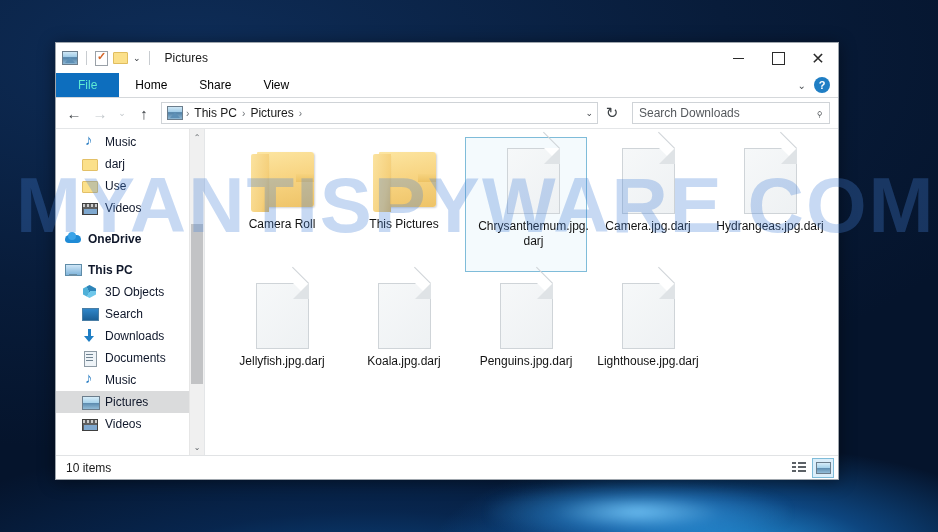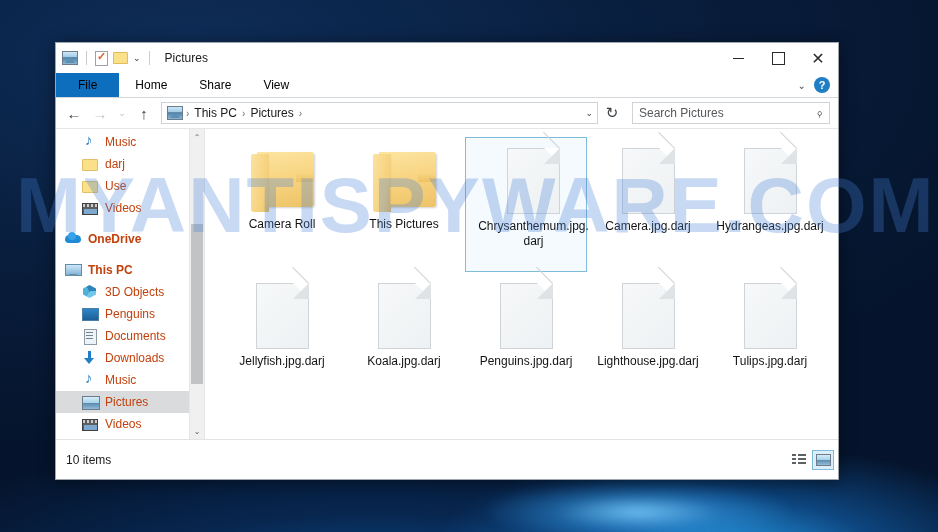--- a/index.html
+++ b/index.html
@@ -111,21 +111,21 @@
     border-bottom: 1px solid #d5d8db;
     flex: 0 0 auto;
     position: relative;
   }
   .tab {
     padding: 0 16px;
     display:flex; align-items:center;
     font-size: 12px;
     color: #000000;
   }
-  .tab.file { background:#0d6ebe; color:#000000; padding: 0 22px; }
+  .tab.file { background:#0d6ebe; color:#5eead4; padding: 0 22px; }
   .ribbon-right { margin-left:auto; display:flex; align-items:center; gap:8px; padding-right:8px; }
   .chev { font-size:10px; color:#4a4f54; }
   .helpbtn {
     width:16px;height:16px;border-radius:50%;
     background:#1f7ec4; color:#fff; font-size:11px; font-weight:bold;
     display:flex;align-items:center;justify-content:center;
   }
 
   
   .addressrow {
@@ -174,21 +174,21 @@
     position:relative;
     overflow:hidden;
     flex: 0 0 auto;
     padding-top: 2px;
   }
   .nav-item {
     height: 22px;
     display:flex; align-items:center;
     gap: 7px;
     font-size: 12px;
-    color: #c2410c;
+    color: #0f172a;
     white-space: nowrap;
   }
   .nav-item.sel { background:#dadbdc; }
   .nav-item .lbl { overflow:hidden; }
   .ind-1 { padding-left: 26px; }
   .ind-0 { padding-left: 9px; font-weight: bold; }
   .nav-gap { height: 9px; }
 
   
   .ic { width:16px; height:16px; flex:0 0 16px; position:relative; }
@@ -326,21 +326,21 @@
     border-left:16px solid transparent;
     border-bottom:16px solid #dfe3e6;
   }
   .bigfile .foldline{
     position:absolute; right:-1px; top:-1px; width:23px; height:1px;
     background:#cfd4d8; transform: rotate(45deg); transform-origin: right top;
   }
 
   
   .statusbar {
-    height: 40px;
+    height: 24px;
     border-top: 1px solid #e1e3e5;
     background:#fff;
     display:flex; align-items:center;
     padding: 0 4px 0 10px;
     flex: 0 0 auto;
   }
   .status-text { font-size: 12px; color:#1b1b1b; }
   .viewtoggles { margin-left:auto; display:flex; gap:2px; align-items:center; }
   .vbtn { width:22px;height:20px; display:flex;align-items:center;justify-content:center; position:relative; }
   .vbtn.active { border:1px solid #7fbcd9; background:#dbeefa; }
@@ -408,21 +408,21 @@
       <span class="crumbsep">›</span>
       <span class="crumb">Pictures</span>
       <span class="crumbsep">›</span>
       <div class="addr-right">
         <span class="addr-caret">⌄</span>
       </div>
     </div>
     <div class="navbtn">↻</div>
 
     <div class="searchbox">
-      <span class="ph">Search Pictures</span>
+      <span class="ph">Search Downloads</span>
       <span class="srch-icon">⌕</span>
     </div>
   </div>
 
   <div class="wbody">
 
     <div class="sidebar">
 
       <div class="nav-item ind-1">
         <span class="ic ic-music"></span>
@@ -453,29 +453,29 @@
       <div class="nav-item ind-0">
         <span class="ic ic-pc"></span>
         <span class="lbl">This PC</span>
       </div>
       <div class="nav-item ind-1">
         <span class="ic ic-3d"></span>
         <span class="lbl">3D Objects</span>
       </div>
       <div class="nav-item ind-1">
         <span class="ic ic-desktop"></span>
-        <span class="lbl">Penguins</span>
+        <span class="lbl">Search</span>
+      </div>
+      <div class="nav-item ind-1">
+        <span class="ic ic-dl"></span>
+        <span class="lbl">Downloads</span>
       </div>
       <div class="nav-item ind-1">
         <span class="ic ic-doc"></span>
         <span class="lbl">Documents</span>
-      </div>
-      <div class="nav-item ind-1">
-        <span class="ic ic-dl"></span>
-        <span class="lbl">Downloads</span>
       </div>
       <div class="nav-item ind-1">
         <span class="ic ic-music"></span>
         <span class="lbl">Music</span>
       </div>
       <div class="nav-item ind-1 sel">
         <span class="ic ic-pictures"></span>
         <span class="lbl">Pictures</span>
       </div>
       <div class="nav-item ind-1">
@@ -571,28 +571,20 @@
 
         <div class="tile">
           <div class="bigfile">
             <div class="corner-cut"></div>
               <div class="fold"></div>
               <div class="foldline"></div>
           </div>
           <div class="tname">Lighthouse.jpg.darj</div>
         </div>
 
-        <div class="tile">
-          <div class="bigfile">
-            <div class="corner-cut"></div>
-              <div class="fold"></div>
-              <div class="foldline"></div>
-          </div>
-          <div class="tname">Tulips.jpg.darj</div>
-        </div>
 
       </div>
     </div>
   </div>
 
   <div class="statusbar">
     <div class="status-text">10 items</div>
     <div class="viewtoggles">
       <div class="vbtn">
         <span class="v-details"></span>

